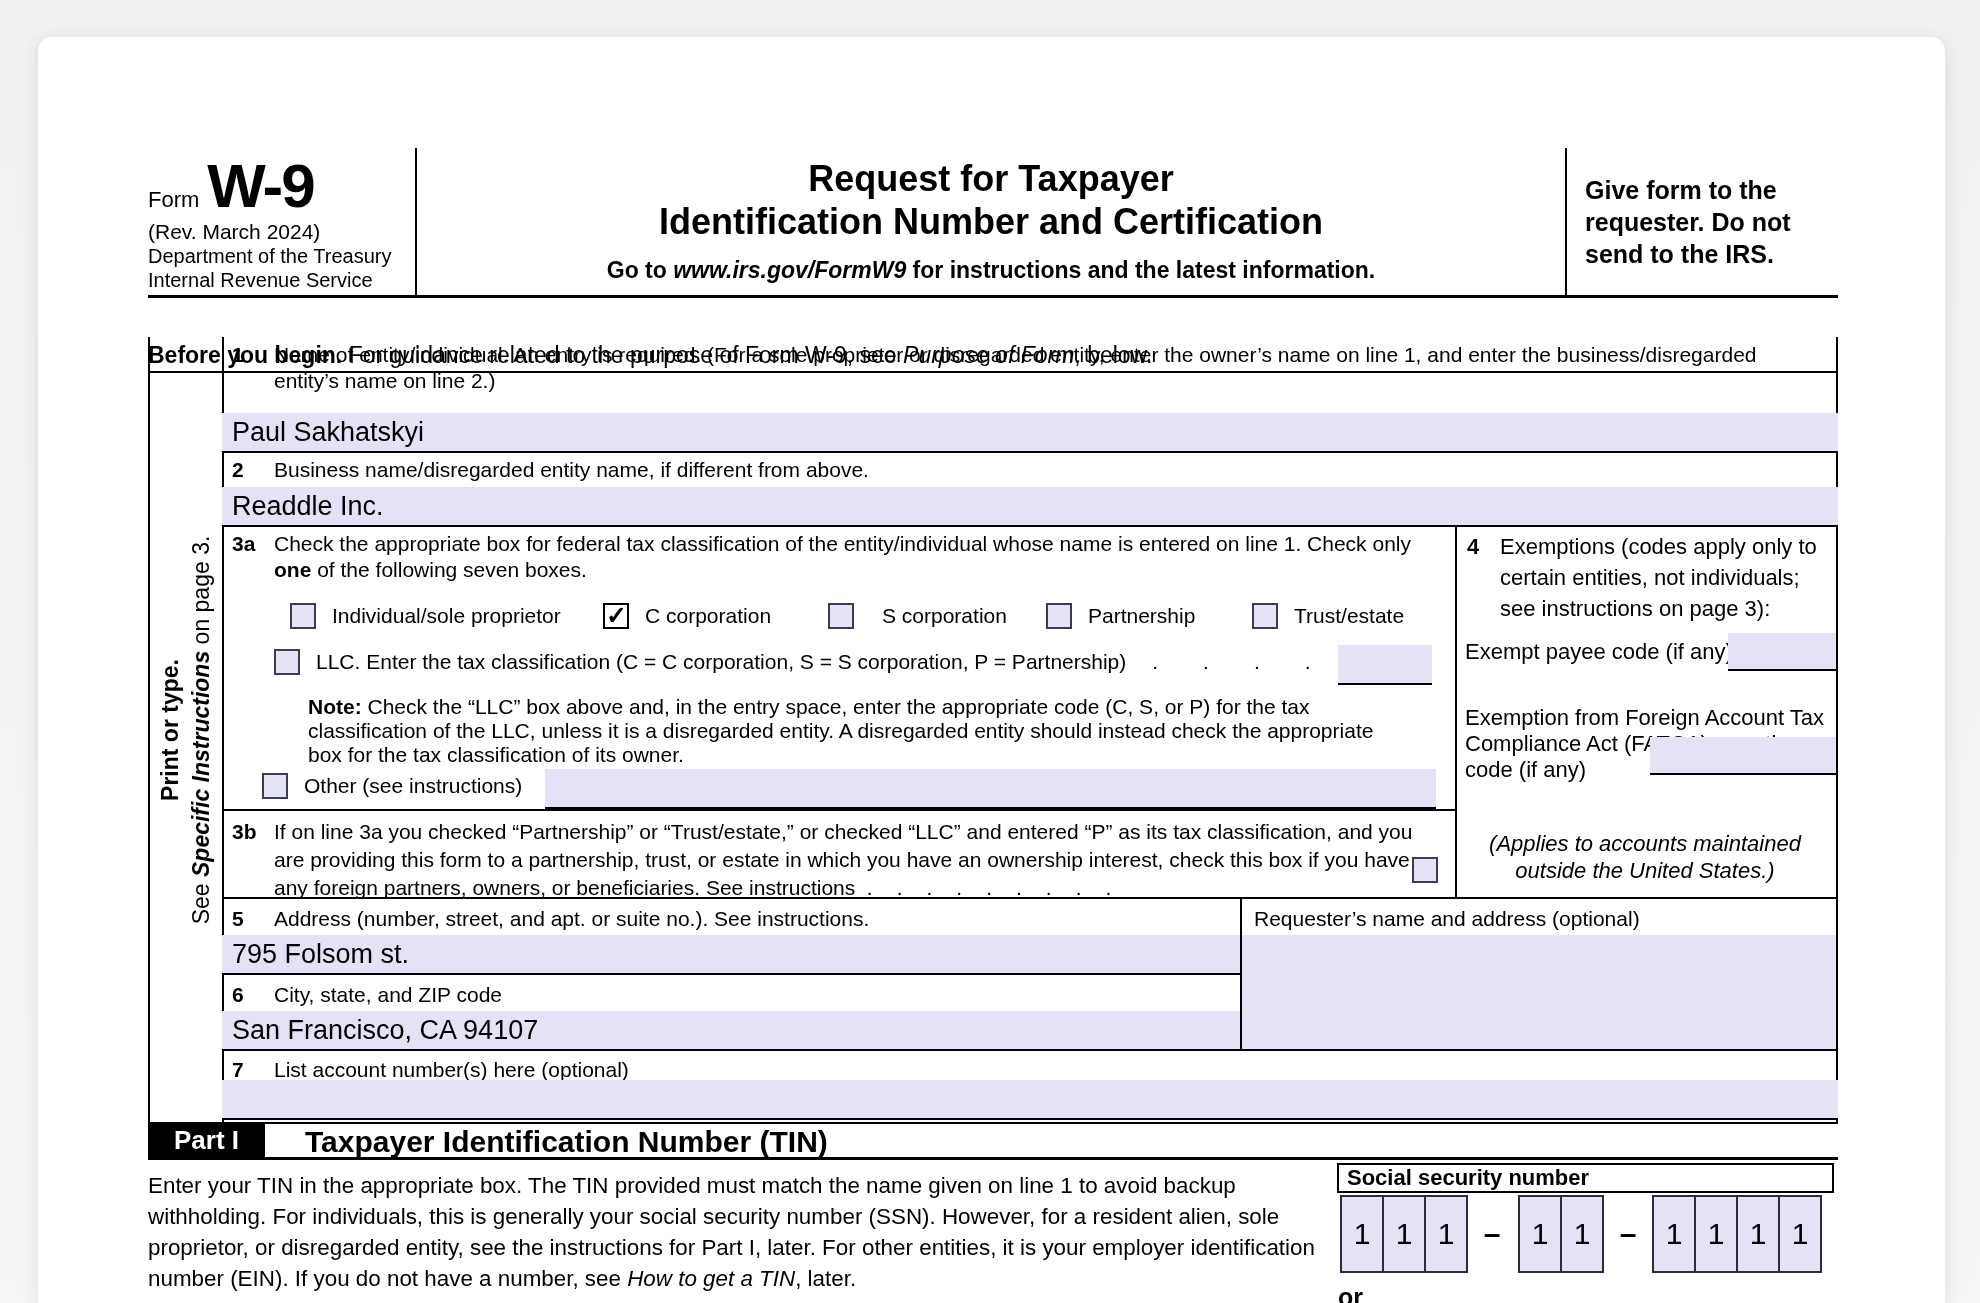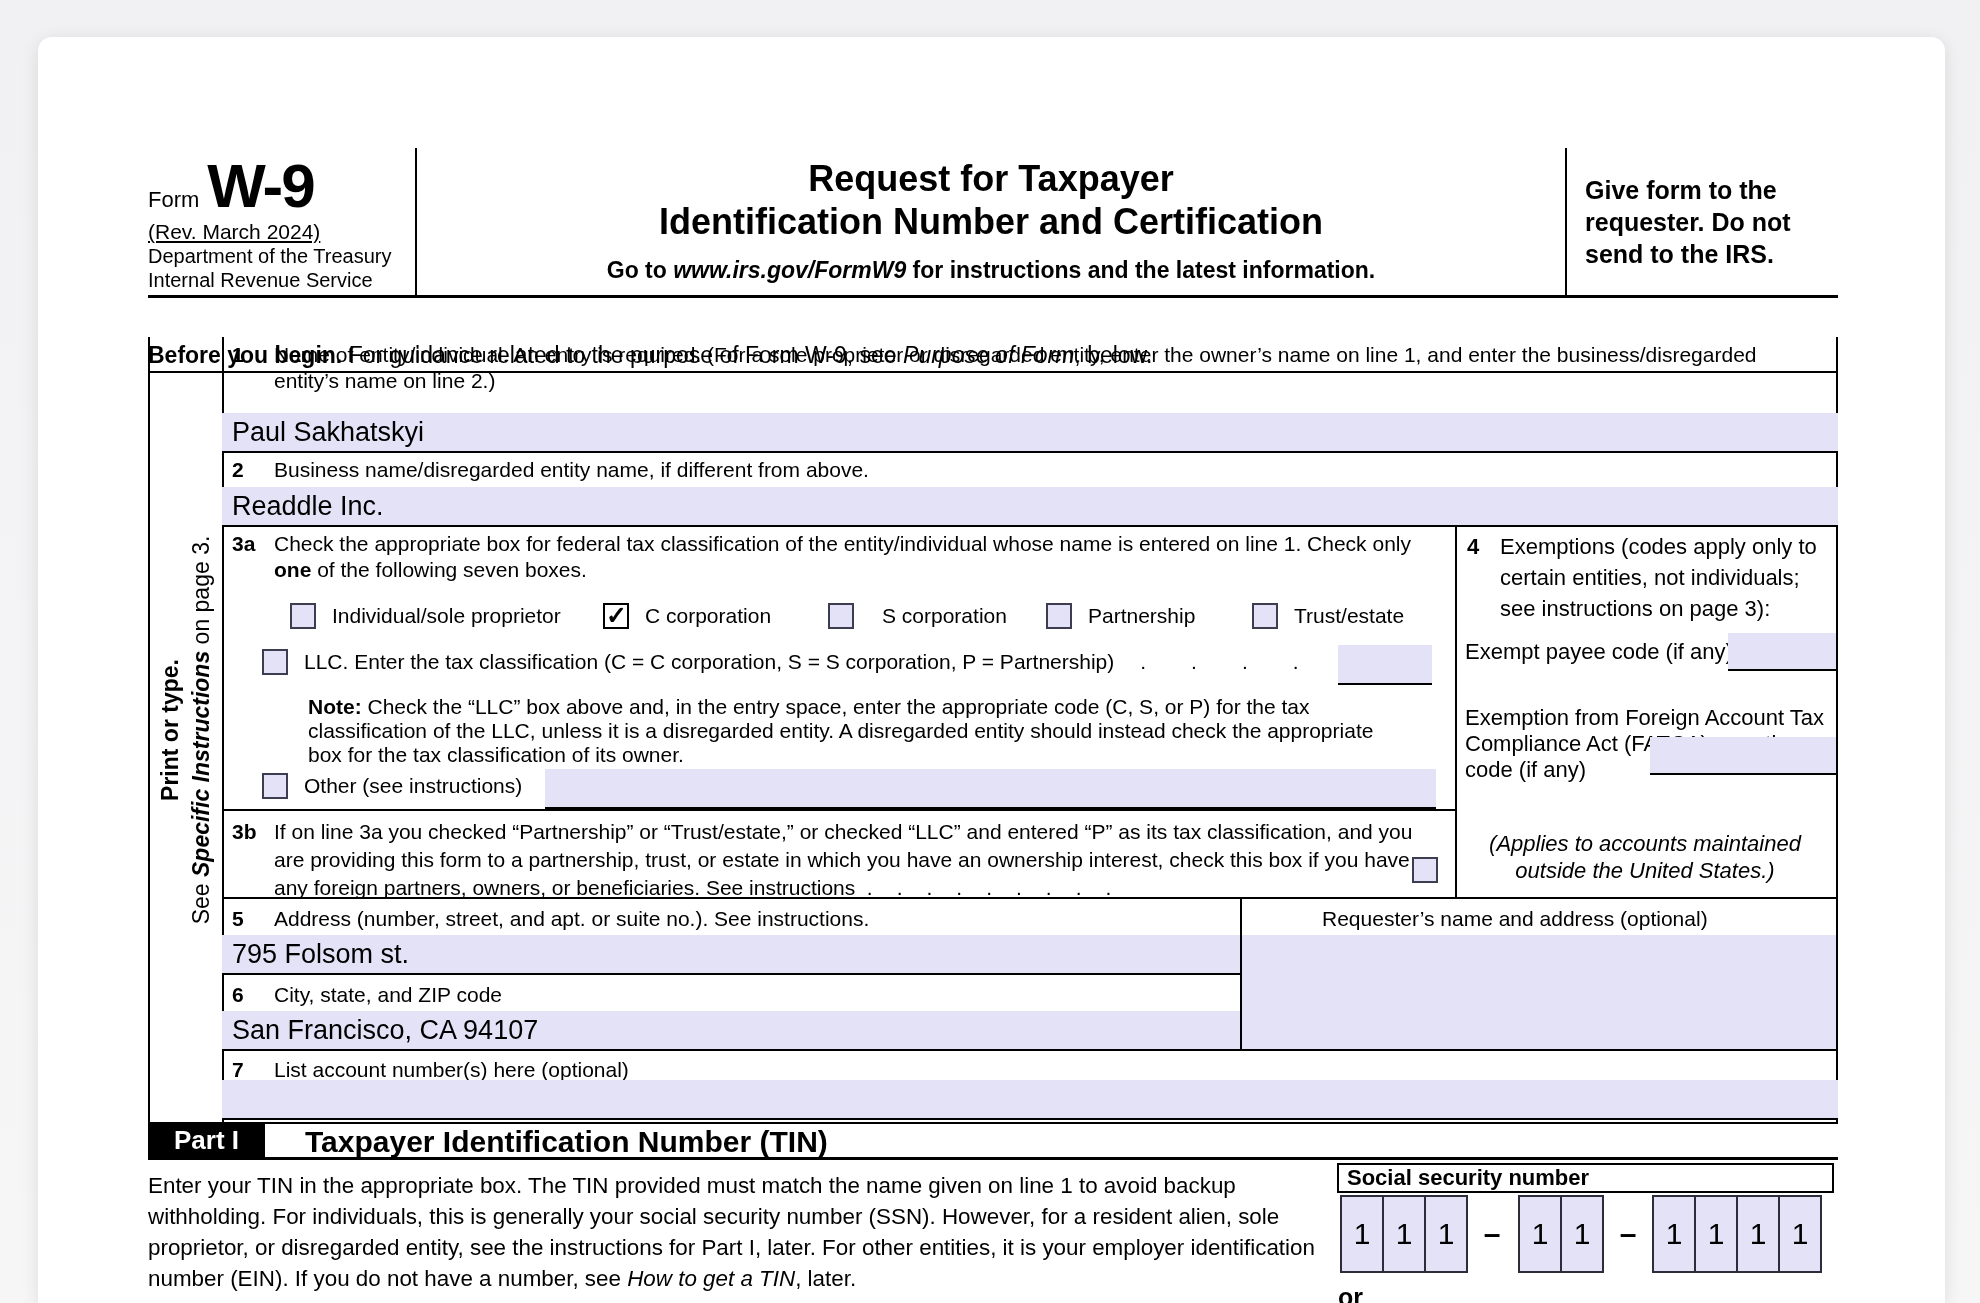--- a/index.html
+++ b/index.html
@@ -37,21 +37,21 @@
 
 <div class="page">
 
   <div class="abs" style="left:110px;top:111px;width:1690px;height:147px;border-bottom:3px solid #000;">
 
     <div class="abs" style="left:0;top:8px;width:266px;height:147px;">
       <div style="display:flex;align-items:flex-end;">
         <span class="hdr-small" style="font-size:22px;margin-bottom:4px;">Form</span>
         <span style="font-size:62px;font-weight:900;letter-spacing:-2px;line-height:60px;margin-left:8px;">W-9</span>
       </div>
-      <div style="font-size:21px;margin-top:4px;text-decoration:underline;">(Rev. March 2024)</div>
+      <div style="font-size:21px;margin-top:4px;">(Rev. March 2024)</div>
       <div class="hdr-small" style="">Department of the Treasury</div>
       <div class="hdr-small">Internal Revenue Service</div>
     </div>
     <div class="vline" style="left:267px;top:0;height:147px;"></div>
 
     <div class="abs" style="left:269px;top:0;width:1148px;height:147px;text-align:center;">
       <div style="font-size:36px;font-weight:bold;line-height:43px;margin-top:9px;">
         <div>Request for Taxpayer</div>
         <div>Identification Number and Certification</div>
       </div>
@@ -109,21 +109,21 @@
   </div>
   <div class="opt" style="left:1008px;top:566px;">
     <span class="cb"></span>
     <span>Partnership</span>
   </div>
   <div class="opt" style="left:1214px;top:566px;">
     <span class="cb"></span>
     <span>Trust/estate</span>
   </div>
 
-  <div class="opt" style="left:224px;top:612px;">
+  <div class="opt" style="left:236px;top:612px;">
     <span class="cb"></span>
     <span><span>LLC. Enter the tax classification (C = C corporation, S = S corporation, P = Partnership)</span><span class="dots" style="margin-left:26px;">.  .  .  .</span></span>
   </div>
   <div class="blank" style="left:1300px;top:608px;width:94px;height:40px;font-size:25px;padding-left:6px;"></div>
 
   <div class="lblrow lbl" style="left:270px;top:658px;width:1070px;line-height:24px;">
     <span class="b">Note:</span><span> Check the “LLC” box above and, in the entry space, enter the appropriate code (C, S, or P) for the tax classification of the LLC, unless it is a disregarded entity. A disregarded entity should instead check the appropriate box for the tax classification of its owner.</span>
   </div>
 
   <div class="opt" style="left:224px;top:736px;">
@@ -152,21 +152,21 @@
   <div class="lblrow" style="left:1427px;top:668px;width:370px;font-size:22px;line-height:26px;">Exemption from Foreign Account Tax Compliance Act (FATCA) reporting code (if any)</div>
   <div class="blank" style="left:1612px;top:700px;width:186px;height:38px;font-size:24px;padding-left:6px;"></div>
   <div class="lblrow it" style="left:1427px;top:793px;width:360px;font-size:22px;line-height:27px;text-align:center;">(Applies to accounts maintained outside the United States.)</div>
 
   <div class="lblrow lbl" style="left:194px;top:869px;width:990px;">
     <span class="num">5</span><span class="lbltext">Address (number, street, and apt. or suite no.). See instructions.</span>
   </div>
   <div class="field" style="left:184px;top:898px;width:1018px;height:40px;">795 Folsom st.</div>
 
   <div class="vline" style="left:1202px;top:862px;height:152px;"></div>
-  <div class="lblrow lbl" style="left:1284px;top:869px;width:570px;">Requester’s name and address (optional)</div>
+  <div class="lblrow lbl" style="left:1216px;top:869px;width:570px;">Requester’s name and address (optional)</div>
   <div class="field" style="left:1204px;top:898px;width:594px;height:116px;"></div>
 
   <div class="lblrow lbl" style="left:194px;top:945px;width:990px;">
     <span class="num">6</span><span class="lbltext">City, state, and ZIP code</span>
   </div>
   <div class="field" style="left:184px;top:974px;width:1018px;height:40px;">San Francisco, CA 94107</div>
 
   <div class="lblrow lbl" style="left:194px;top:1020px;width:1400px;">
     <span class="num">7</span><span class="lbltext">List account number(s) here (optional)</span>
   </div>

